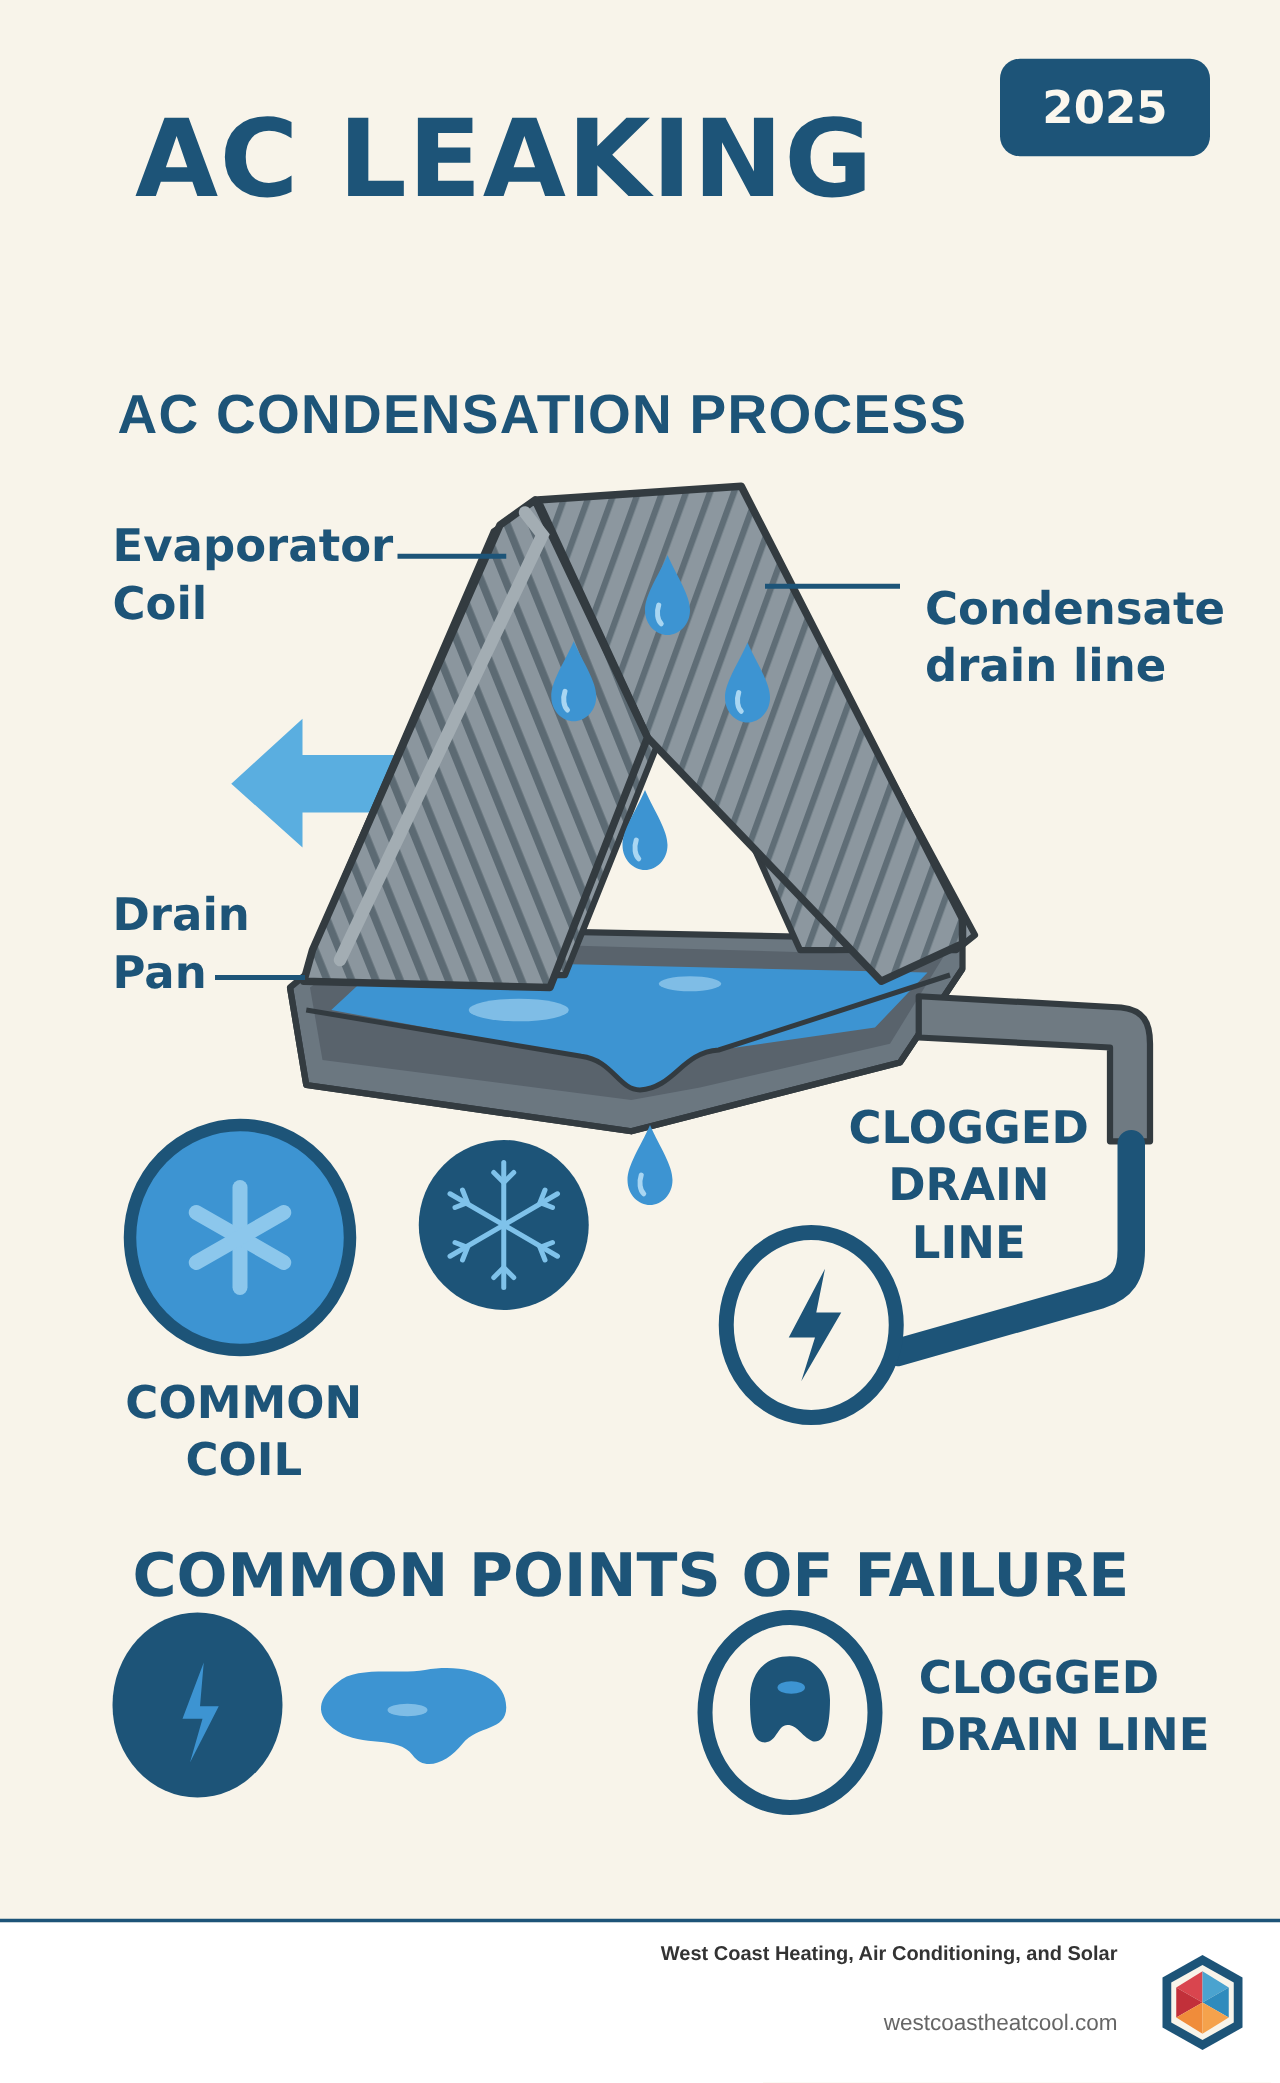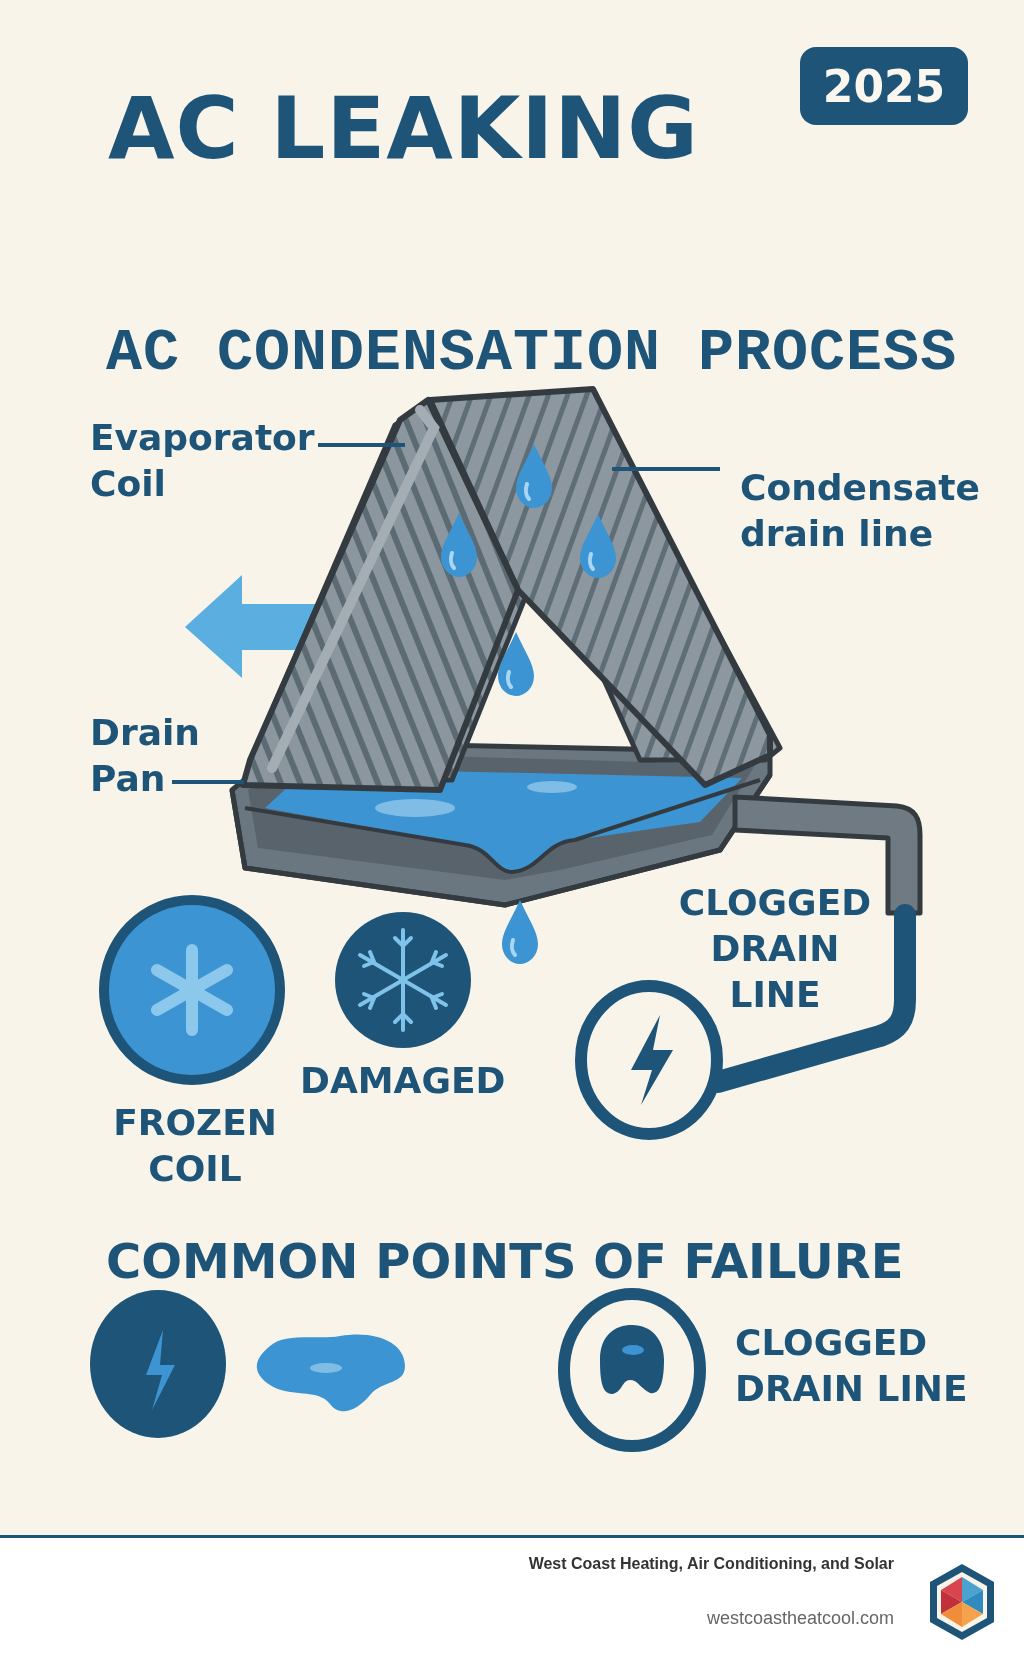--- a/index.html
+++ b/index.html
@@ -10,26 +10,26 @@
     color:#1d5478;
   }
   .title {
     position:absolute; left:92px; top:60px; margin:16px;
     font-family:"DejaVu Sans", sans-serif; font-weight:bold;
     font-size:86px; line-height:104px; letter-spacing:1px; color:#1d5478;
   }
   .year-badge {
     position:absolute; left:800px; top:47px; width:168px; height:78px;
     background:#1d5478; border-radius:16px; color:#fbf7ee;
-    font-family:"DejaVu Sans", sans-serif; font-weight:bold; font-size:44px;
+    font-family:"DejaVu Sans", sans-serif; font-weight:bold; font-size:36px;
     display:flex; align-items:center; justify-content:center;
   }
   .subtitle {
-    position:absolute; left:90px; top:303px; margin:16px;
-    font-family:Liberation Mono, monospace; font-weight:bold; font-size:60px;
+    position:absolute; left:90px; top:303px; margin:4px;
+    font-family:Liberation Sans, sans-serif; font-weight:bold; font-size:44px;
     letter-spacing:1px; color:#1d5478;
   }
   .label {
     position:absolute; font-family:"DejaVu Sans", sans-serif;
     font-weight:bold; font-size:36px; line-height:46px; color:#1d5478;
   }
   .label.sm { font-weight:600; }
   .caps { font-family:"DejaVu Sans", sans-serif; font-weight:bold; font-size:36px; line-height:46px; color:#1d5478; position:absolute; text-align:center; }
   svg.art { position:absolute; left:0; top:0; }
   .failure-heading {
@@ -168,25 +168,24 @@
 <div class="label sm" style="left:90px; top:710px;">
   <div>Drain</div>
   <div>Pan</div>
 </div>
 
 <div class="caps" style="left:660px; top:880px; width:230px;">
   <div>CLOGGED</div>
   <div>DRAIN LINE</div>
 </div>
 <div class="caps" style="left:100px; top:1100px; width:190px;">
-  <div>FROZEN</div>
+  <div>COMMON</div>
   <div>COIL</div>
 </div>
 <div class="caps" style="left:300px; top:1058px; width:240px; text-align:left;">
-  <div>DAMAGED</div>
 </div>
 
 <h2 class="failure-heading">COMMON POINTS OF FAILURE</h2>
 <div class="caps" style="left:735px; top:1320px; text-align:left;">
   <div>CLOGGED</div>
   <div>DRAIN LINE</div>
 </div>
 
 <div class="footer-line"></div>
 <div class="footer"></div>

